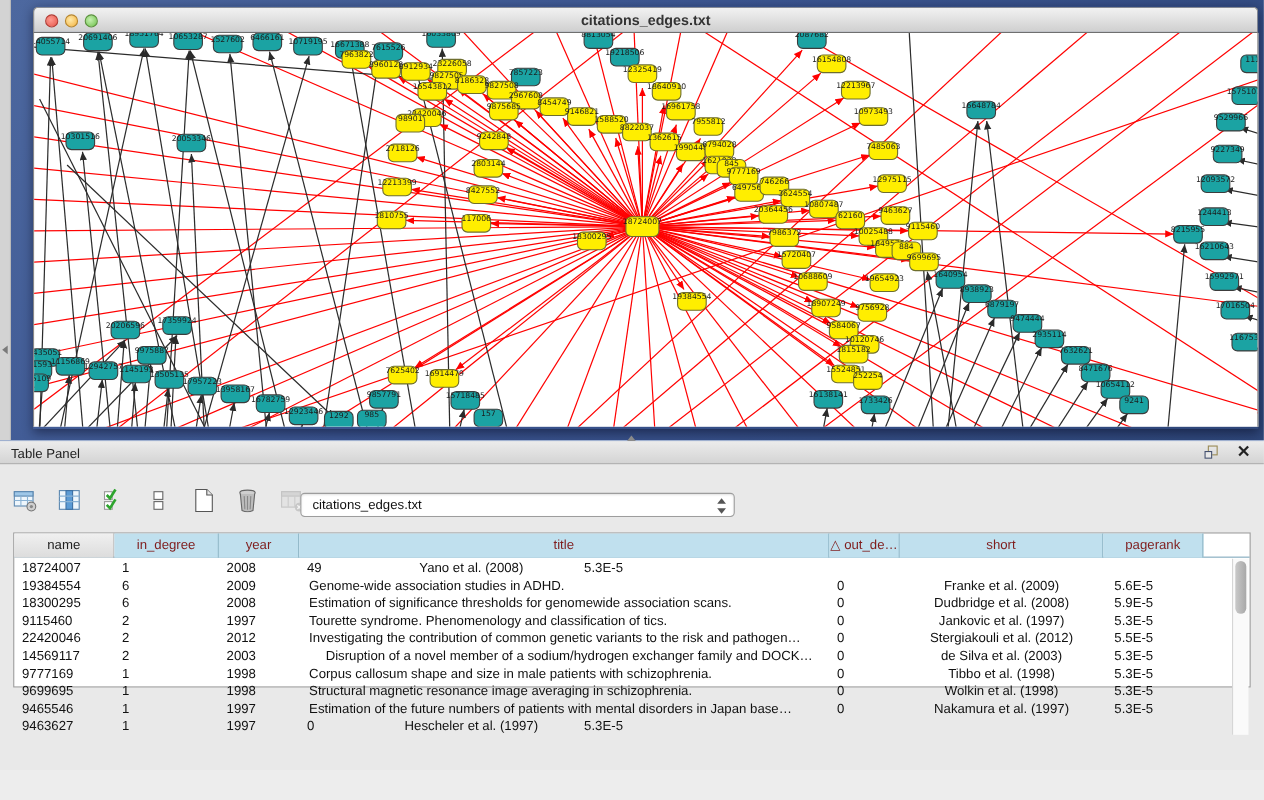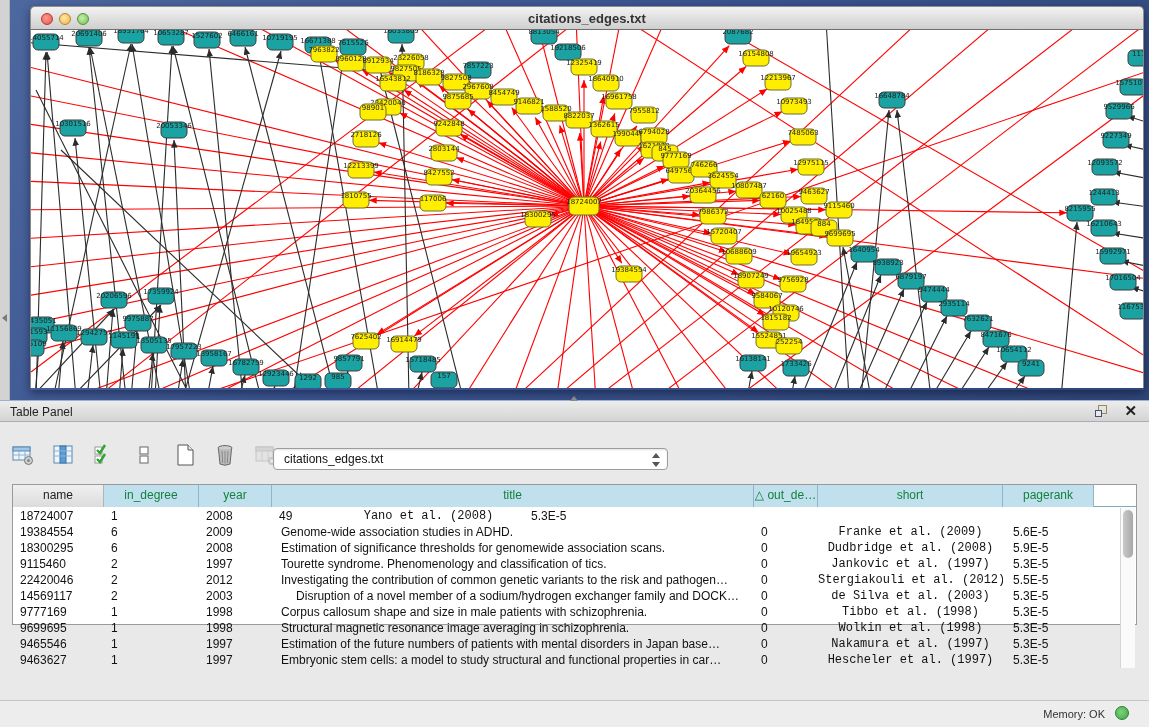--- a/index.html
+++ b/index.html
@@ -55,26 +55,26 @@
   .combo .stepper .up { position:absolute; left:2px; top:1px; width:0; height:0;
         border-left:4px solid transparent; border-right:4px solid transparent; border-bottom:5px solid #555; }
   .combo .stepper .dn { position:absolute; left:2px; bottom:1px; width:0; height:0;
         border-left:4px solid transparent; border-right:4px solid transparent; border-top:5px solid #555; }
 
   .table-frame { position:absolute; left:12px; top:84px; width:1125px; height:141px;
                  background:#fff; border:1px solid #9a9a9a; }
   .thead { position:absolute; left:0; top:0; height:22px; width:100%; display:flex;
            border-bottom:1px solid #7fa9bc; }
   .th { height:22px; background:#c0e0ee; border-right:1px solid #8fb6c6; font-size:12px;
-        color:#15803d; text-align:center; line-height:21px; overflow:hidden; white-space:nowrap; flex:none; }
+        color:#7f1d1d; text-align:center; line-height:21px; overflow:hidden; white-space:nowrap; flex:none; }
   .th.gray { background:linear-gradient(#f0f0f0,#dcdcdc); color:#222; border-right:1px solid #b4b4b4; }
   .tbody { position:absolute; left:0; top:23px; width:1108px; }
   .tr { display:flex; height:16px; }
   .td { flex:none; font-size:12px; color:#111; line-height:16px; white-space:nowrap; overflow:hidden; }
-  .td.l { padding-left:7px; } .td.t { padding-left:9px; } .td.c { text-align:center;font-family:Liberation Mono, monospace; } .td.p { padding-left:10px; }
+  .td.l { padding-left:7px; } .td.t { padding-left:9px; } .td.c { text-align:center; } .td.p { padding-left:10px; }
   .vscroll { position:absolute; right:1px; top:23px; width:15px; height:160px; background:#fafafa; border-left:1px solid #d6d6d6; }
   .vthumb { position:absolute; left:2px; top:2px; width:10px; height:48px; background:linear-gradient(90deg,#c9c9c9,#a8a8a8); border-radius:6px; }
 
   .tabs { position:absolute; left:0; top:274px; width:100%; text-align:center; }
   .seg { display:inline-flex; border:1px solid #8d8d8d; border-radius:5px; overflow:hidden; background:#fff; }
   .seg-item { font-size:12px; font-weight:bold; padding:3px 14px 4px; color:#222; background:#fdfdfd; border-left:1px solid #b5b5b5; }
   .seg-item:first-child { border-left:none; }
   .seg-item.sel { background:linear-gradient(#909090,#6e6e6e); color:#f3f3f3; }
 
   .status-bar { position:absolute; left:0; top:700px; width:1149px; height:27px;
@@ -960,30 +960,25 @@
             <div class="td l" style="width: 73px;">1997</div>
             <div class="td t" style="width: 482px;">Estimation of the future numbers of patients with mental disorders in Japan base…</div>
             <div class="td l" style="width: 64px;">0</div>
             <div class="td c" style="width: 185px;">Nakamura et al. (1997)</div>
             <div class="td p" style="width: 91px;">5.3E-5</div>
           </div>
           <div class="tr">
             <div class="td l" style="width: 91px;">9463627</div>
             <div class="td l" style="width: 95px;">1</div>
             <div class="td l" style="width: 73px;">1997</div>
-            <div class="td t" style="width: 482px;">Embryonic stem cells: a model to study structural and functional properties in car…</div>
             <div class="td l" style="width: 64px;">0</div>
             <div class="td c" style="width: 185px;">Hescheler et al. (1997)</div>
             <div class="td p" style="width: 91px;">5.3E-5</div>
           </div>
         </div>
       <div class="vscroll">
           <div class="vthumb"></div>
         </div>
     </div>
 
   </div>
 
-  <div class="status-bar">
-    <span class="mem-label">Memory: OK</span>
-    <span class="mem-dot"></span>
-  </div>
 </div>
 
 </body></html>

